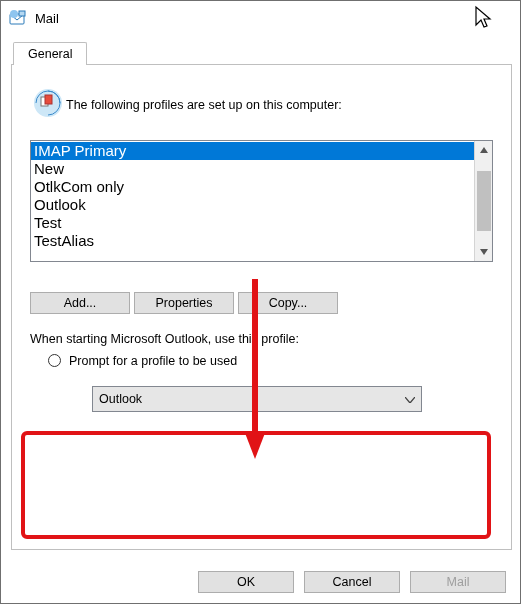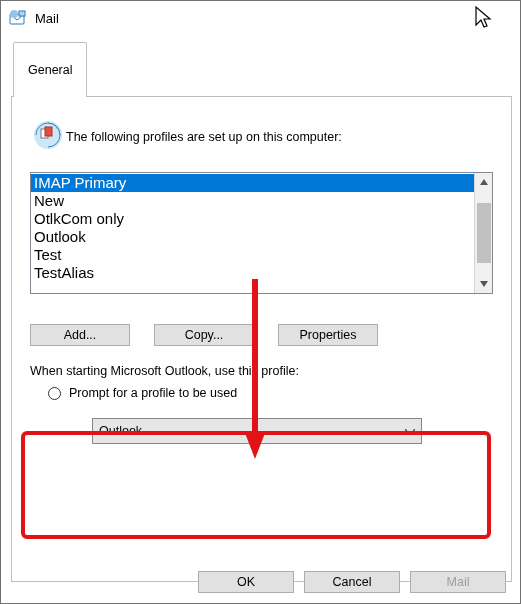--- a/index.html
+++ b/index.html
@@ -50,21 +50,21 @@
     .tabstrip {
       display: flex;
       align-items: flex-end;
       position: relative;
       z-index: 2;
     }
     .tab {
       border: 1px solid #bfbfbf;
       border-bottom: none;
       background: #fff;
-      padding: 20px 14px;
+      padding: 4px 14px;
       font-size: 12.5px;
       border-top-left-radius: 2px;
       border-top-right-radius: 2px;
       margin-left: 2px;
       position: relative;
       top: 1px;
     }
     .tabpanel {
       border: 1px solid #bfbfbf;
       background: #fff;
@@ -112,21 +112,21 @@
       display: flex; align-items: center; justify-content: center;
       font-size: 10px; color: #555;
     }
     .sb-thumb {
       width: 14px; height: 60px;
       background: #c0c0c0;
       margin: 1px auto;
     }
     .btnrow {
       display: flex;
-      gap: 24px;
+      gap: 4px;
       margin-top: 30px;
     }
     .btn {
       border: 1px solid #adadad;
       background: #e1e1e1;
       padding: 3px 0;
       width: 100px;
       text-align: center;
       font-size: 12.5px;
       font-family: inherit;
@@ -138,21 +138,21 @@
     .startup-label {
       margin-top: 18px;
       font-size: 12.5px;
     }
     .radio-group {
       margin-top: 8px;
       padding-left: 18px;
     }
     .radio {
       display: flex;
-      align-items: flex-end;
+      align-items: flex-start;
       gap: 8px;
       margin-bottom: 18px;
       font-size: 12.5px;
     }
     .radio-circle {
       width: 13px; height: 13px;
       border: 1px solid #333;
       border-radius: 50%;
       display: inline-flex;
       align-items: center; justify-content: center;
@@ -266,22 +266,22 @@
           <div class="sb-arrow">
             <svg width="8" height="6" viewBox="0 0 8 6">
                 <path d="M4 6 L8 0 L0 0 Z" fill="#555"></path>
               </svg>
           </div>
         </div>
       </div>
 
       <div class="btnrow">
         <button class="btn">Add...</button>
+        <button class="btn">Properties</button>
         <button class="btn">Copy...</button>
-        <button class="btn">Properties</button>
       </div>
 
       <div class="startup-label">When starting Microsoft Outlook, use this profile:</div>
 
       <div class="radio-group">
         <div class="radio">
           <span class="radio-circle"></span>
           <span>Prompt for a profile to be used</span>
         </div>
         <div class="select">

